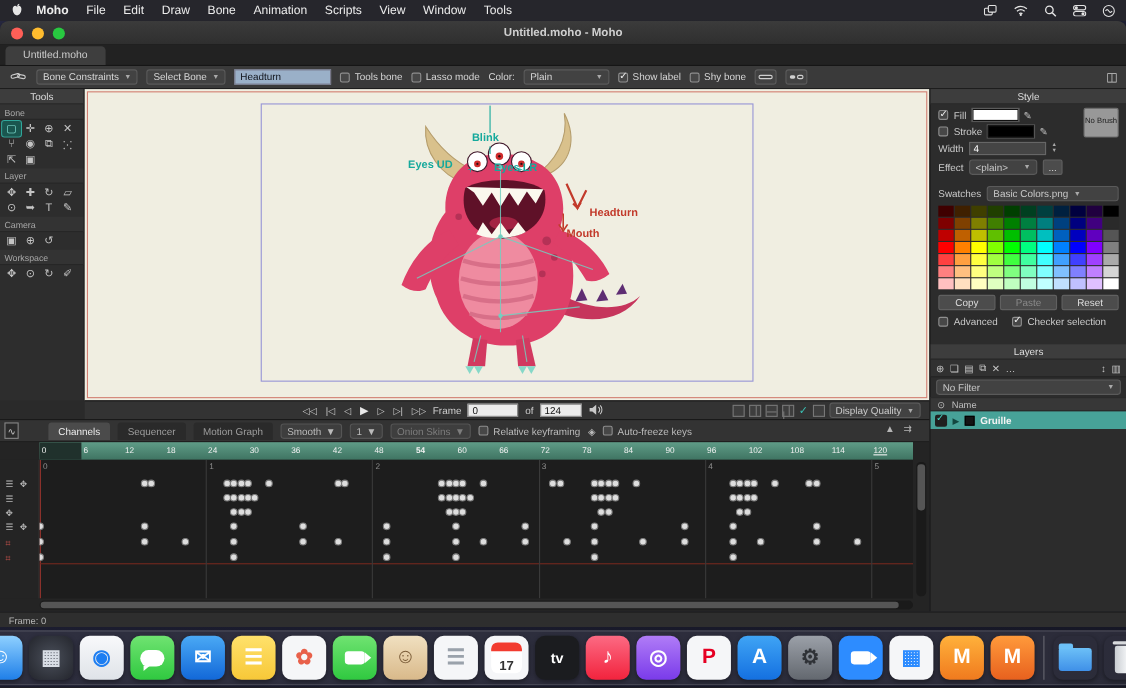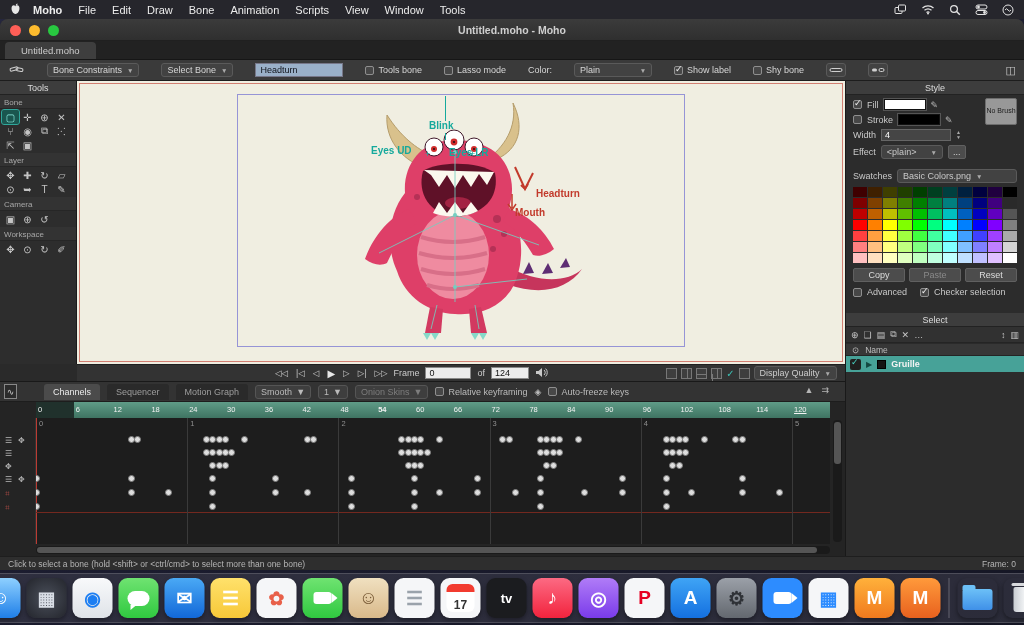--- a/index.html
+++ b/index.html
@@ -22,21 +22,21 @@
     border-radius:8px 8px 0 0;box-shadow:0 10px 30px rgba(0,0,0,.6);}
   #titlebar{height:22px;background:linear-gradient(#3b3b3b,#2f2f2f);border-radius:8px 8px 0 0;
     position:relative;display:flex;align-items:center;justify-content:center;color:#cfcfcf;
     font-size:10.5px;font-weight:bold;border-bottom:1px solid #202020;}
   .traffic{position:absolute;left:10px;top:6px;display:flex;gap:8px;}
   .light{width:11px;height:11px;border-radius:50%;}
   #tabbar{height:19px;background:#222;display:flex;align-items:flex-end;padding-left:5px;border-bottom:1px solid #161616;}
   .tab{height:17px;background:#3e3e3e;color:#ccc;font-size:9.5px;padding:0 16px;display:flex;align-items:center;border-radius:4px 4px 0 0;}
 
   
-  #toolbar{height:21px;background:#3a3a3a;border-bottom:1px solid #1d1d1d;display:flex;align-items:center;gap:22px;padding:0 8px;color:#d6d6d6;font-size:9px;}
+  #toolbar{height:21px;background:#3a3a3a;border-bottom:1px solid #1d1d1d;display:flex;align-items:center;gap:8px;padding:0 8px;color:#d6d6d6;font-size:9px;}
   .dd{display:flex;align-items:center;gap:5px;padding:1px 5px;border:1px solid #5a5a5a;border-radius:3px;background:#424242;white-space:nowrap;}
   .dd .arr{font-size:6.5px;color:#aaa;}
   .tb-input{background:#9ab0c8;color:#10131a;border:1px solid #778;font-size:9px;padding:1px 4px;width:88px;height:14px;font-family:"Liberation Sans",sans-serif;}
   .cb{width:9px;height:9px;border:1px solid #8f8f8f;background:#474747;display:inline-block;position:relative;border-radius:2px;flex:none;}
   .cb.checked::after{content:"✓";position:absolute;left:0px;top:-3px;font-size:9px;color:#f2f2f2;}
   .cb-row{display:flex;align-items:center;gap:4px;white-space:nowrap;}
   .tb-iconbtn{width:20px;height:14px;border:1px solid #5a5a5a;border-radius:3px;background:#424242;display:flex;align-items:center;justify-content:center;}
   #panel-toggle{margin-left:auto;color:#c9c9c9;font-size:11px;}
 
   
@@ -728,48 +728,53 @@
         <span class="rp-btn">Reset</span>
       </div>
       <div class="rp-row">
         <span class="cb"></span>
         <span>Advanced</span>
         <span class="cb checked" style="margin-left:8px"></span>
         <span>Checker selection</span>
       </div>
 
       <div id="layers-section">
-        <div class="panel-header">Select</div>
+        <div class="panel-header">Layers</div>
         <div id="layers-toolbar">
             <span>⊕</span>
             <span>❏</span>
             <span>▤</span>
             <span>⧉</span>
             <span>✕</span>
             <span>…</span>
             <span class="right">
               <span>↕</span>
               <span>▥</span>
             </span>
           </div>
+        <div id="filter-row">
+          <span class="dd" style="flex:1;justify-content:space-between">
+              <span>No Filter</span>
+              <span class="arr">▼</span>
+            </span>
+        </div>
         <div id="name-header">
           <span>⊙</span>
           <span>Name</span>
         </div>
         <div id="layer-row">
           <span class="vis-box"></span>
           <span id="layer-expand">▶</span>
           <span class="layer-chip"></span>
           <span id="layer-name">Gruille</span>
         </div>
       </div>
     </div>
 
     <div id="statusbar">
-      <span>Click to select a bone (hold &lt;shift&gt; or &lt;ctrl/cmd&gt; to select more than one bone)</span>
       <span>Frame: 0</span>
     </div>
   </div>
 
   <div id="dock">
       <div class="dock-icon" style="background: linear-gradient(rgb(142, 208, 255), rgb(31, 127, 232));">
         <span style="color: rgb(255, 255, 255);">☺</span>
       </div>
       <div class="dock-icon" style="background: radial-gradient(circle, rgb(74, 79, 90), rgb(35, 37, 44));">
         <span style="color: rgb(216, 221, 229);">▦</span>

